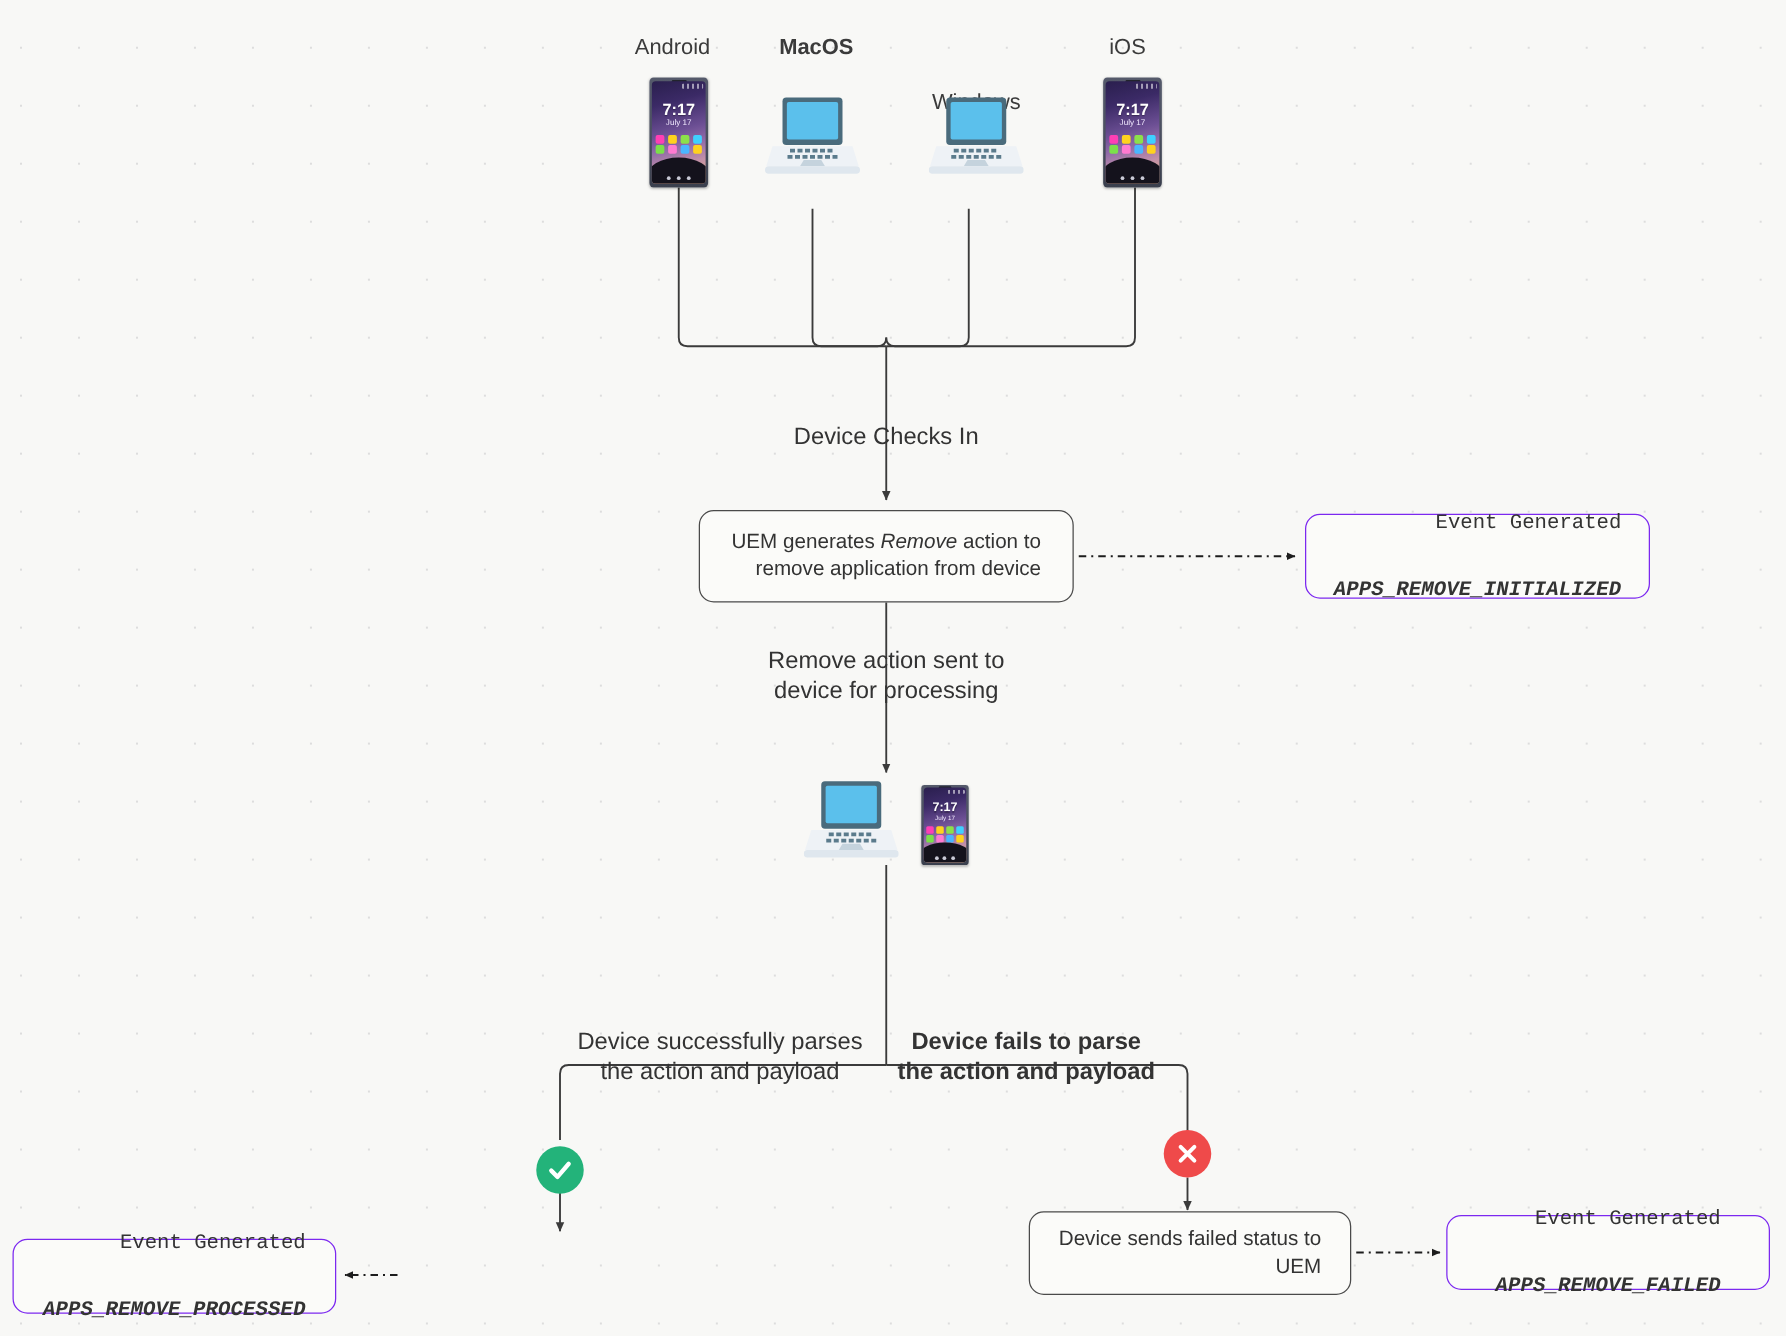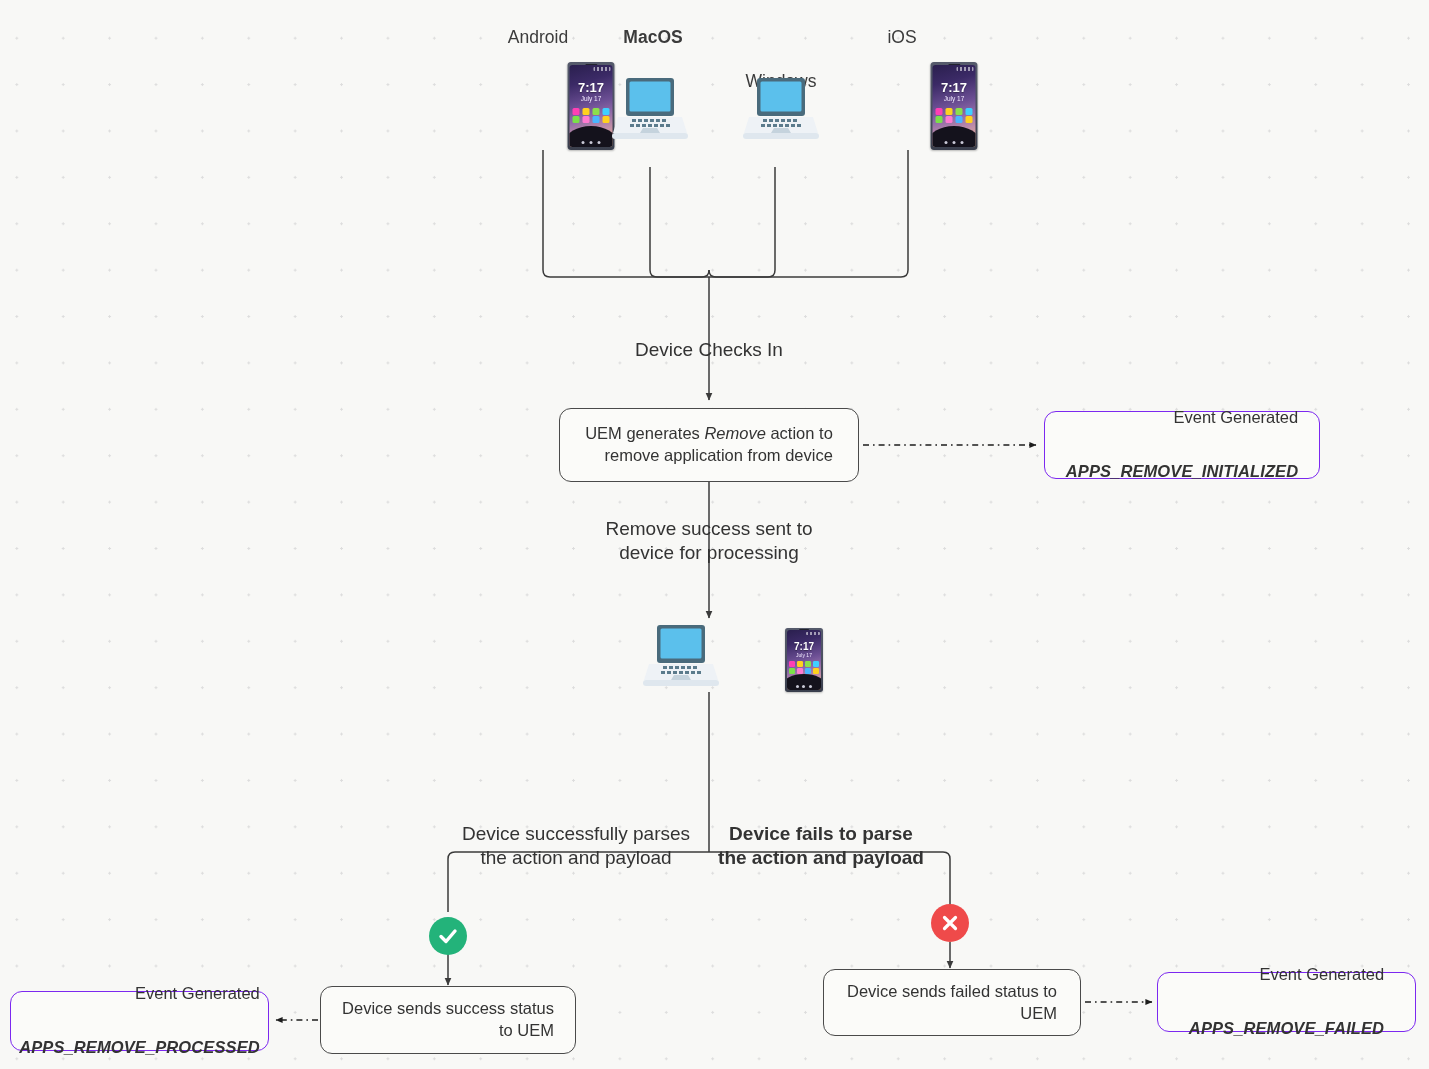--- a/index.html
+++ b/index.html
@@ -39,21 +39,20 @@
     color: #3b3b3b;
     text-align: center;
     white-space: nowrap;
     transform: translateX(-50%);
   }
 
   
   .phone {
     position: absolute;
     transform: translateX(-50%);
-    margin-left: 48px;
   }
   .phone-body {
     width: 100%;
     height: 100%;
     border-radius: 7%/4.2%;
     background: linear-gradient(180deg,#555a6b 0%,#4b5060 50%,#3a3f4d 100%);
     padding: 5.5% 4.5%;
     box-sizing: border-box;
     position: relative;
     box-shadow: 0 1px 2px rgba(0,0,0,.25);
@@ -161,20 +160,21 @@
     justify-content: center;
     text-align: right;
     font-size: 16.5px;
     line-height: 1.33;
     color: #333333;
     padding: 6px 12px;
   }
   .node.event {
     border-color: #7c28f0;
     border-width: 1.6px;
+    font-family: Liberation Mono, monospace;
   }
   .node .l1 { display: block; }
   .node .l2 {
     display: block;
     font-weight: bold;
     font-style: italic;
     letter-spacing: .1px;
     margin-top: 32px;
   }
   .node em.rm {
@@ -364,21 +364,21 @@
     </span>
   </div>
 
   <div class="node event" style="left:1044px; top:411px; width:276px; height:68px;">
     <span>
       <span class="l1">Event Generated</span>
       <span class="l2">APPS_REMOVE_INITIALIZED</span>
     </span>
   </div>
 
-  <div class="edge-label" style="left:709px; top:517px; width:260px;">Remove success sent to
+  <div class="edge-label" style="left:709px; top:517px; width:260px;">Remove action sent to
 device for processing</div>
 
   <svg class="laptop" style="left:681px; top:622px;" width="76" height="72" viewBox="0 0 76 72" xmlns="http://www.w3.org/2000/svg">
     <rect x="14" y="3" width="48" height="38" rx="3" fill="#4a6b7c"></rect>
     <rect x="17.5" y="6.5" width="41" height="30" rx="1.5" fill="#5bc0ec"></rect>
     <path d="M6 42 H70 L75 58 H1 Z" fill="#eef2f6"></path>
     <g fill="#5b7b8c">
       <rect x="20" y="44" width="4" height="3"></rect>
         <rect x="26" y="44" width="4" height="3"></rect>
       <rect x="32" y="44" width="4" height="3"></rect>
@@ -433,24 +433,20 @@
     <svg width="22" height="22" viewBox="0 0 22 22" xmlns="http://www.w3.org/2000/svg">
       <path d="M4 11.5 L9 16.5 L18 6" fill="none" stroke="#ffffff" stroke-width="3.4" stroke-linecap="round" stroke-linejoin="round"></path>
     </svg>
   </div>
   <div class="badge failure" style="left:950px; top:923px;">
     <svg width="20" height="20" viewBox="0 0 20 20" xmlns="http://www.w3.org/2000/svg">
       <path d="M4.5 4.5 L15.5 15.5 M15.5 4.5 L4.5 15.5" fill="none" stroke="#ffffff" stroke-width="3.2" stroke-linecap="round"></path>
     </svg>
   </div>
 
-  <div class="node" style="left:320px; top:986px; width:256px; height:68px;">
-    <span style="white-space:pre-line">Device sends success status
-to UEM</span>
-  </div>
 
   <div class="node event" style="left:10px; top:991px; width:259px; height:60px;">
     <span>
       <span class="l1">Event Generated</span>
       <span class="l2">APPS_REMOVE_PROCESSED</span>
     </span>
   </div>
 
   <div class="node" style="left:823px; top:969px; width:258px; height:67px;">
     <span style="white-space:pre-line">Device sends failed status to

